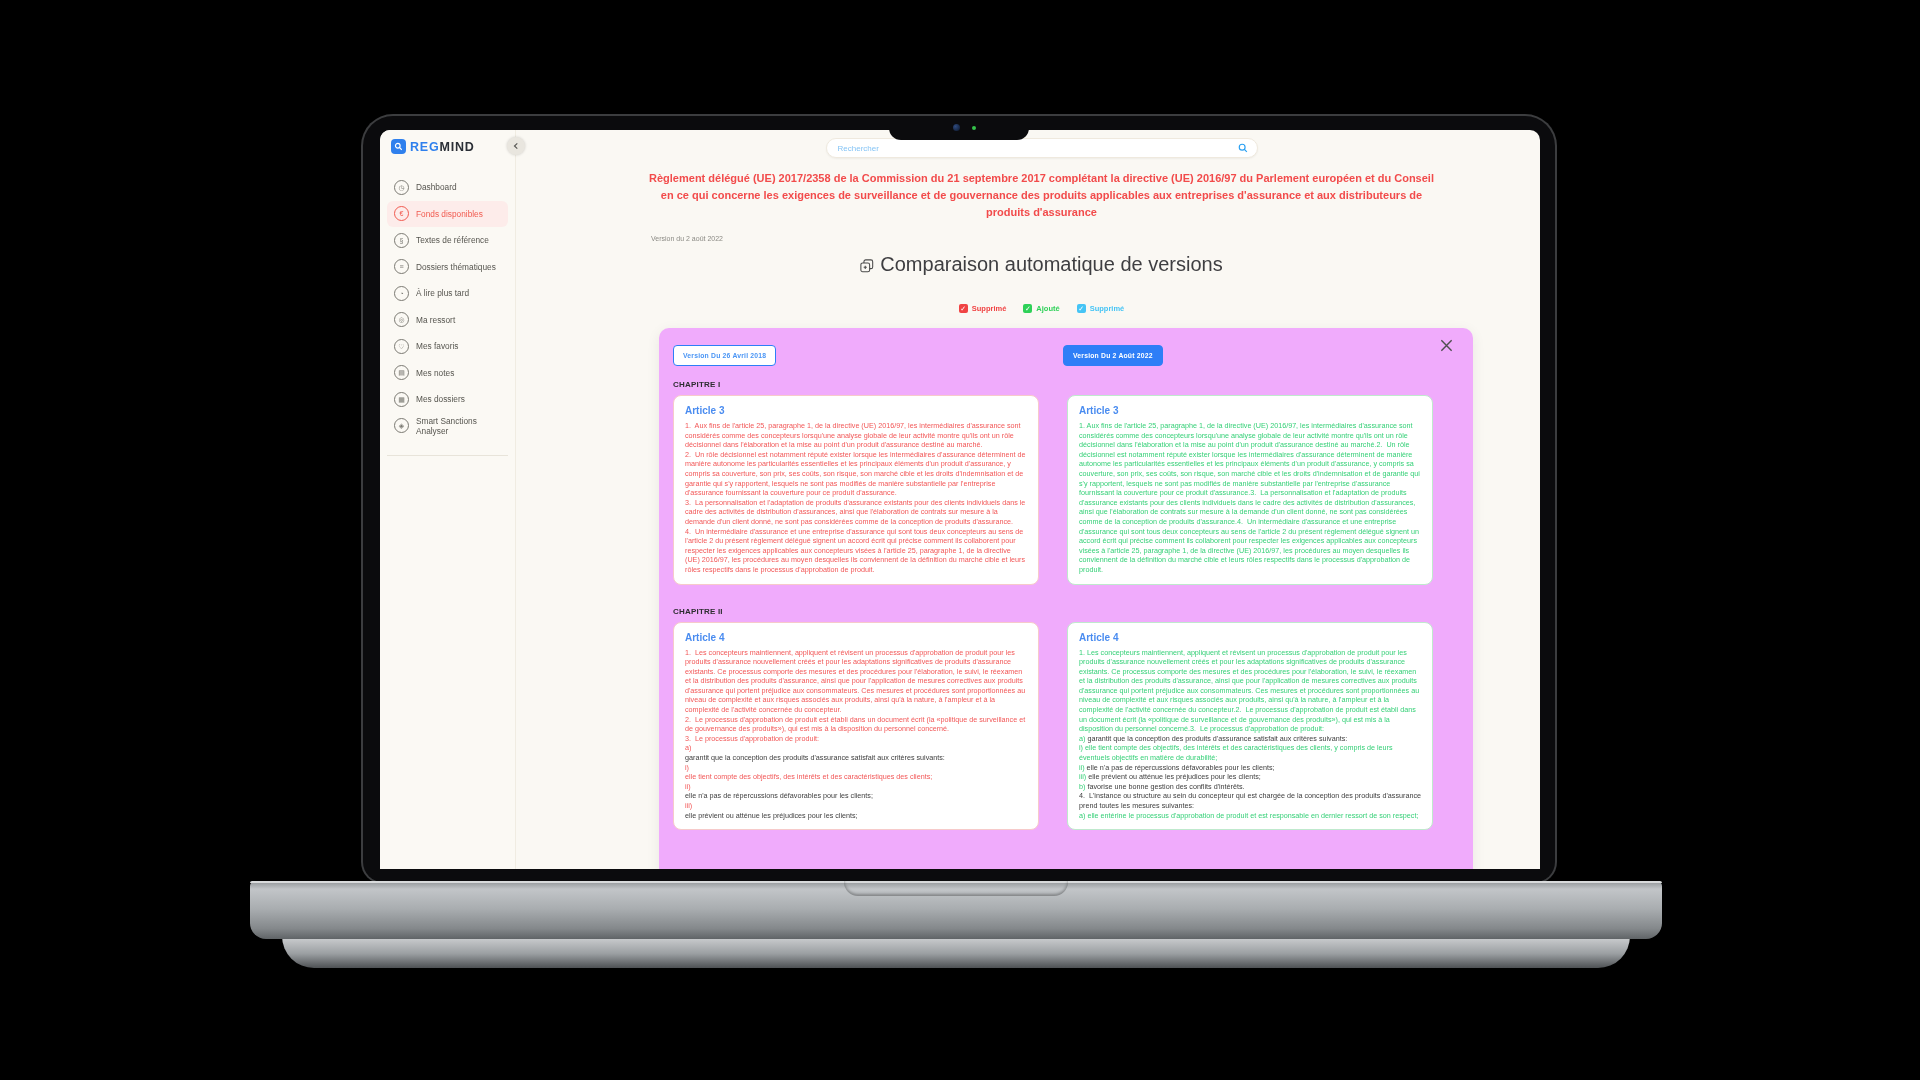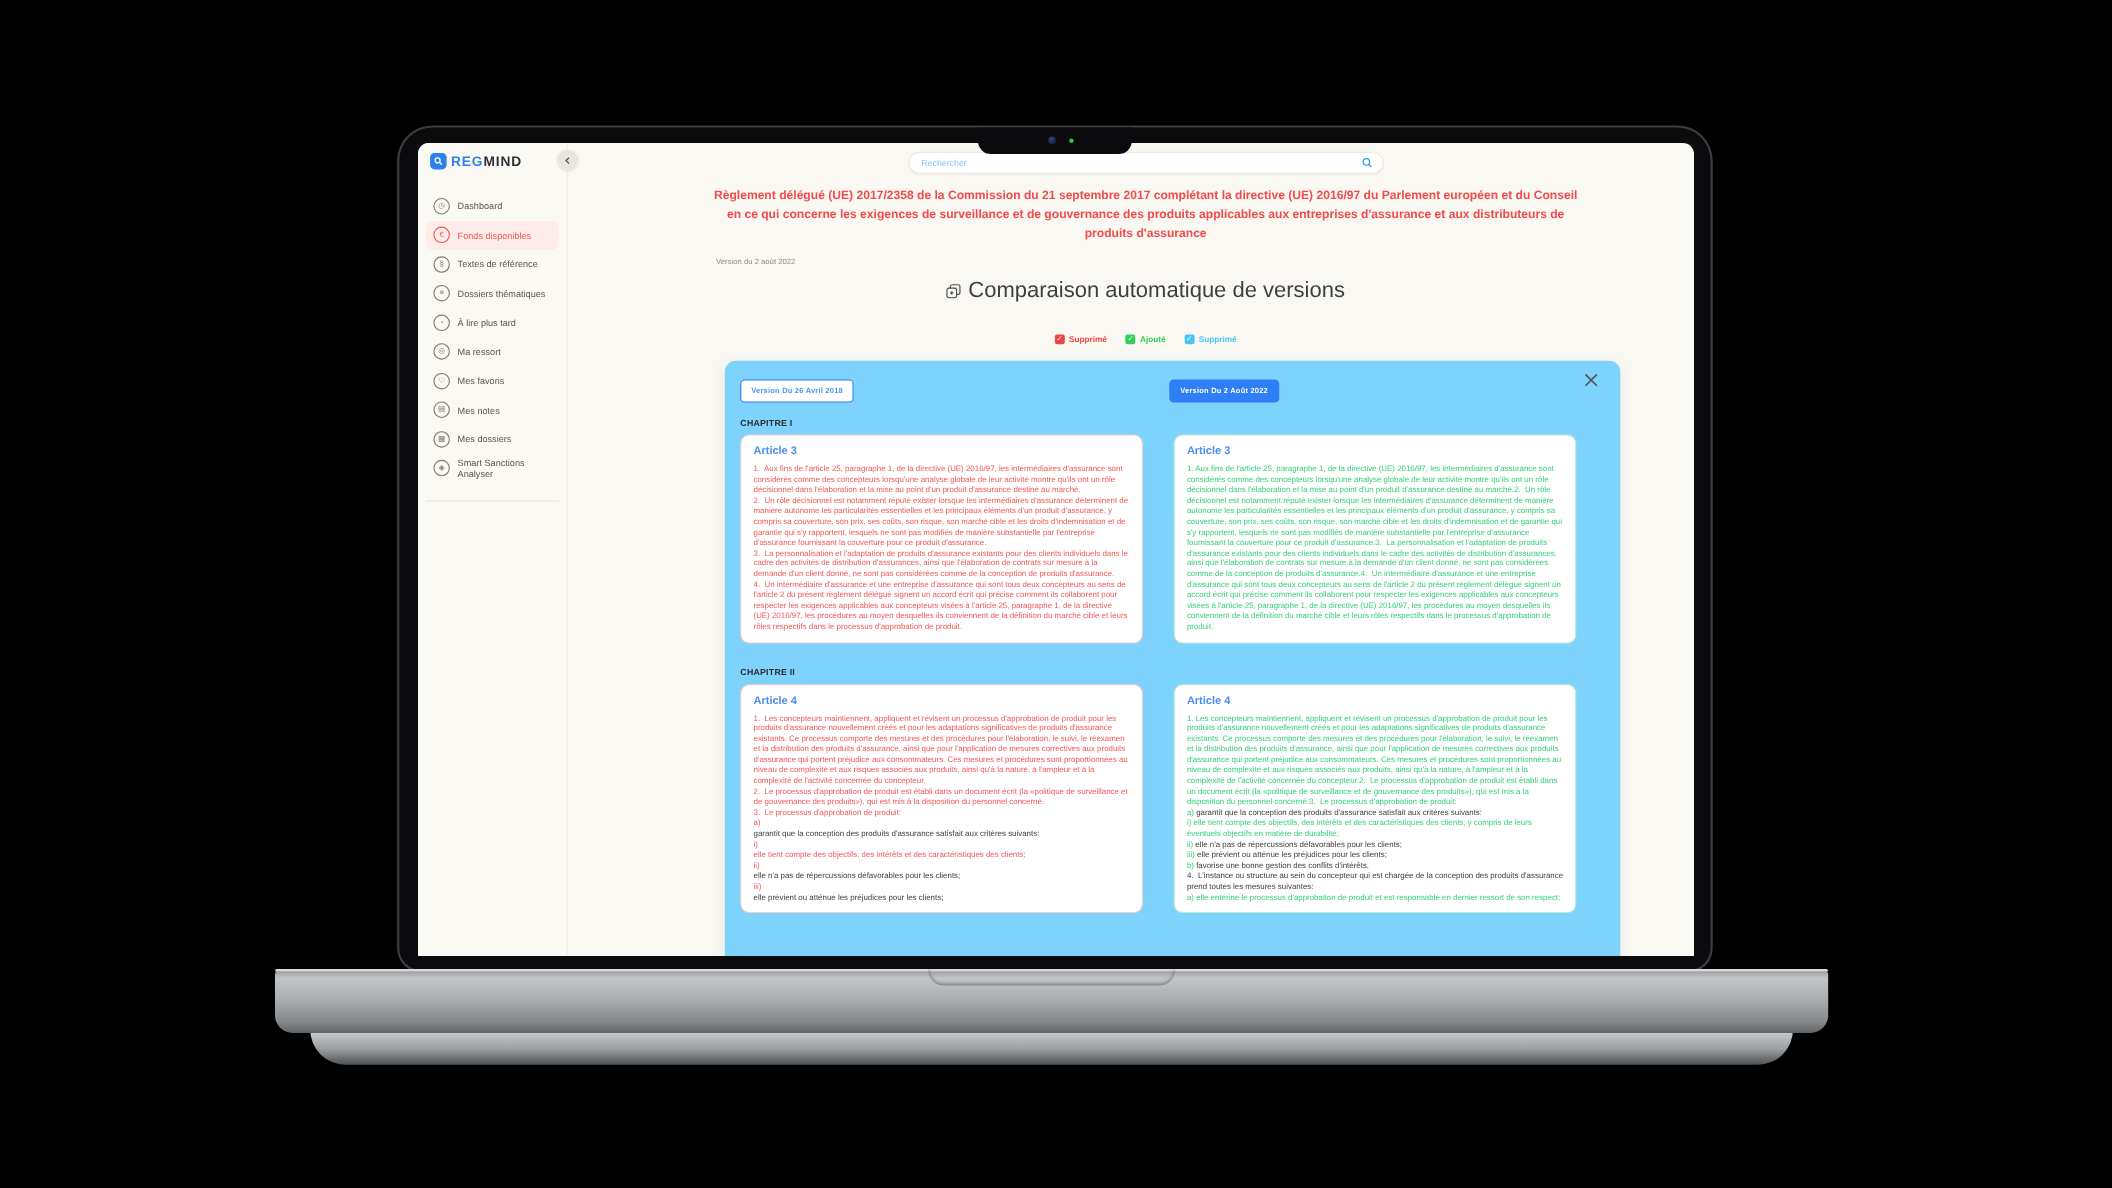--- a/index.html
+++ b/index.html
@@ -63,21 +63,21 @@
   .compare-heading{position:absolute;top:123px;width:100%;text-align:center;font-size:20px;
     color:#3e3e41;}
   .compare-heading svg{vertical-align:-2px;margin-right:6px;}
   .legend{position:absolute;top:174px;width:100%;display:flex;justify-content:center;gap:17px;align-items:center;}
   .legend-item{display:flex;align-items:center;gap:4px;cursor:pointer;}
   .legend-check{width:9px;height:9px;border-radius:2px;display:flex;align-items:center;
     justify-content:center;color:#fff;font-size:7px;line-height:1;}
   .legend-check::after{content:"\2713";}
   .legend-label{font-size:7.5px;font-weight:bold;}
 
-  .card{position:absolute;left:116px;top:198px;width:814px;height:621px;background:#7dd3fc;
+  .card{position:absolute;left:116px;top:198px;width:814px;height:621px;background:#f0abfc;
     border-radius:10px 10px 0 0;box-shadow:0 3px 14px rgba(0,0,0,.07);overflow:hidden;}
   .close-btn{position:absolute;top:8px;right:18px;width:18px;height:18px;cursor:pointer;
     display:flex;align-items:center;justify-content:center;background:none;border:0;padding:0;}
   .ver-btn{position:absolute;top:17px;height:21px;border-radius:4px;font-size:6.8px;font-weight:bold;
     font-family:"Liberation Sans",sans-serif;padding:0 9px;cursor:pointer;letter-spacing:.2px;}
   .ver-btn.old{left:14px;background:#fff;border:1px solid #2e7ef7;color:#4a95f5;}
   .ver-btn.new{left:404px;background:#2e7ef7;border:1px solid #2e7ef7;color:#fff;}
   .sections{position:absolute;top:52px;left:14px;width:760px;}
   .section + .section{margin-top:22px;}
   .chapter-label{font-size:8px;font-weight:bold;color:#2d2d30;letter-spacing:.2px;margin:0 0 6px;}

